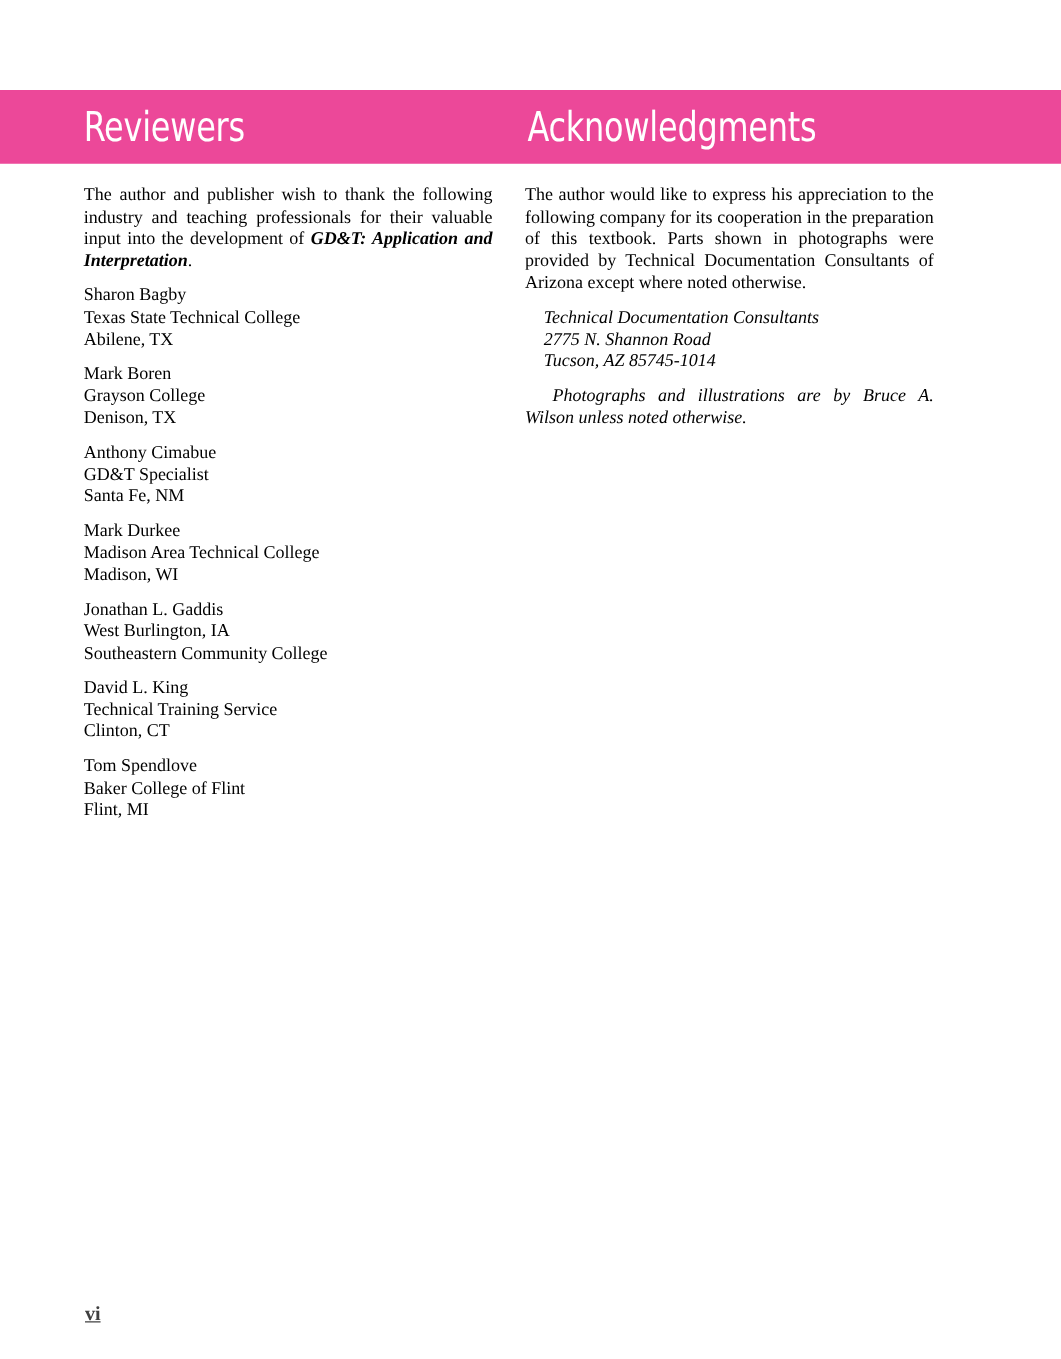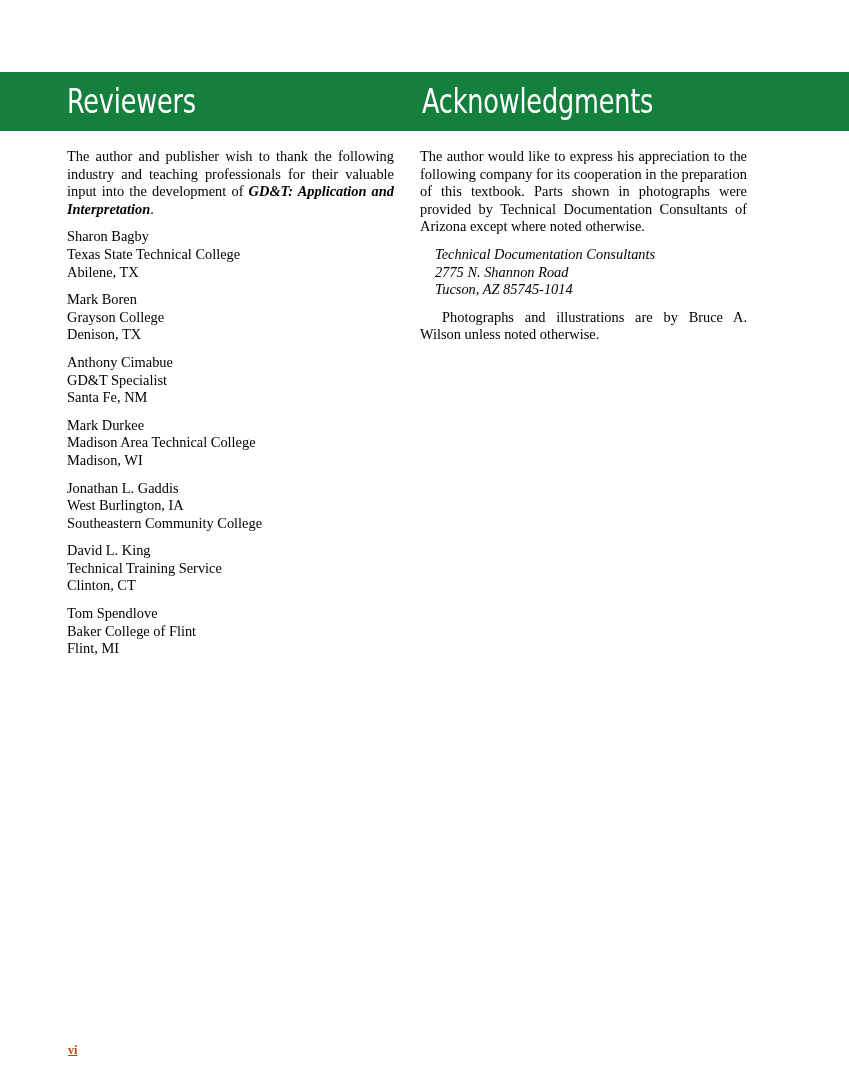--- a/index.html
+++ b/index.html
@@ -16,21 +16,21 @@
     -webkit-font-smoothing: antialiased;
   }
 
   
   .banner {
     position: absolute;
     left: 0;
     top: 72px;
     width: 849px;
     height: 59px;
-    background: #15803d;
+    background: #ec4899;
   }
   .banner-title {
     position: absolute;
     top: 50%;
     transform: translateY(-52%);
     color: #ffffff;
     font-family: "DejaVu Sans Condensed", "Liberation Sans Narrow", "Liberation Sans", sans-serif;
     font-size: 33px;
     font-weight: 400;
     letter-spacing: -0.2px;
@@ -74,30 +74,31 @@
     font-style: italic;
   }
   .addr-line { display: block; white-space: pre; }
   .addr-line.sub { padding-left: 18px; }
 
   .para-indent {
     margin: 0;
     margin-top: 10px;
     text-align: justify;
     text-indent: 22px;
+    font-style: italic;
   }
 
   
   .folio {
     position: absolute;
     left: 68px;
     top: 1043px;
-    font-size: 12px;
+    font-size: 16px;
     font-weight: bold;
-    color: #c2410c;
+    color: #404040;
     font-family: "Liberation Serif", serif;
     text-decoration: underline;
   }
 </style>
 </head>
 <body>
 
 <div class="banner">
   <div class="banner-title left">Reviewers</div>
   <div class="banner-title right">Acknowledgments</div>

